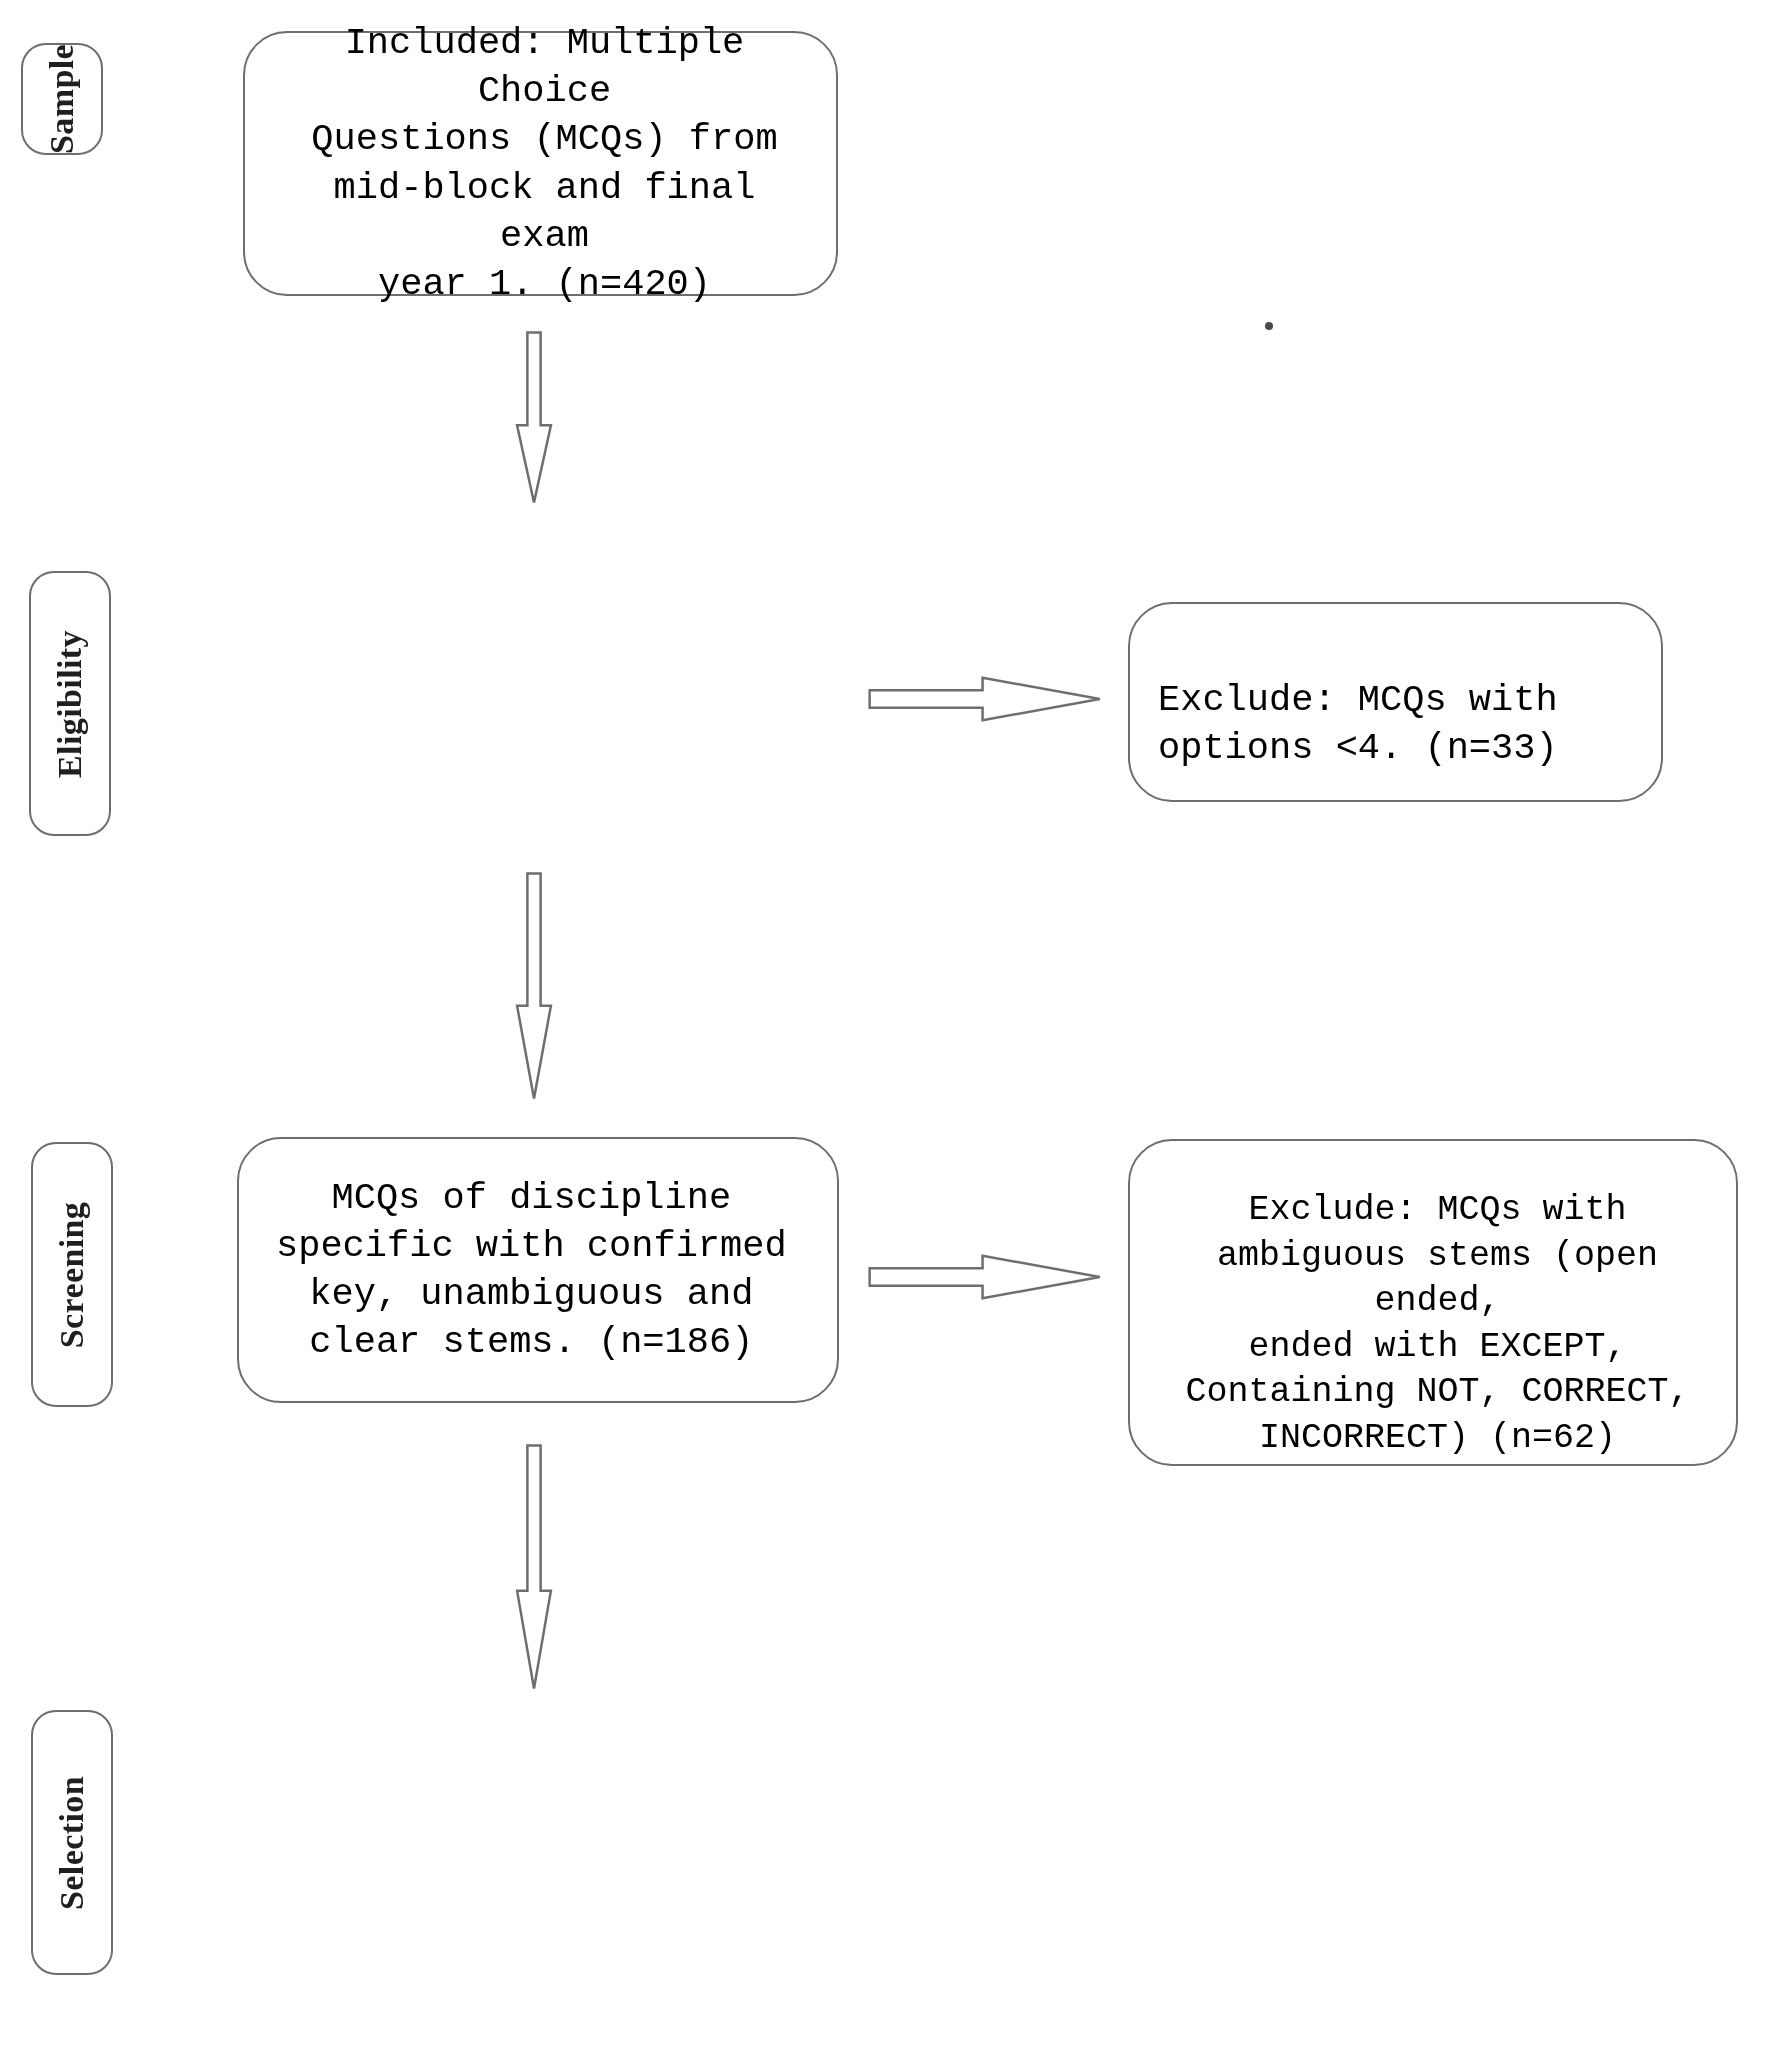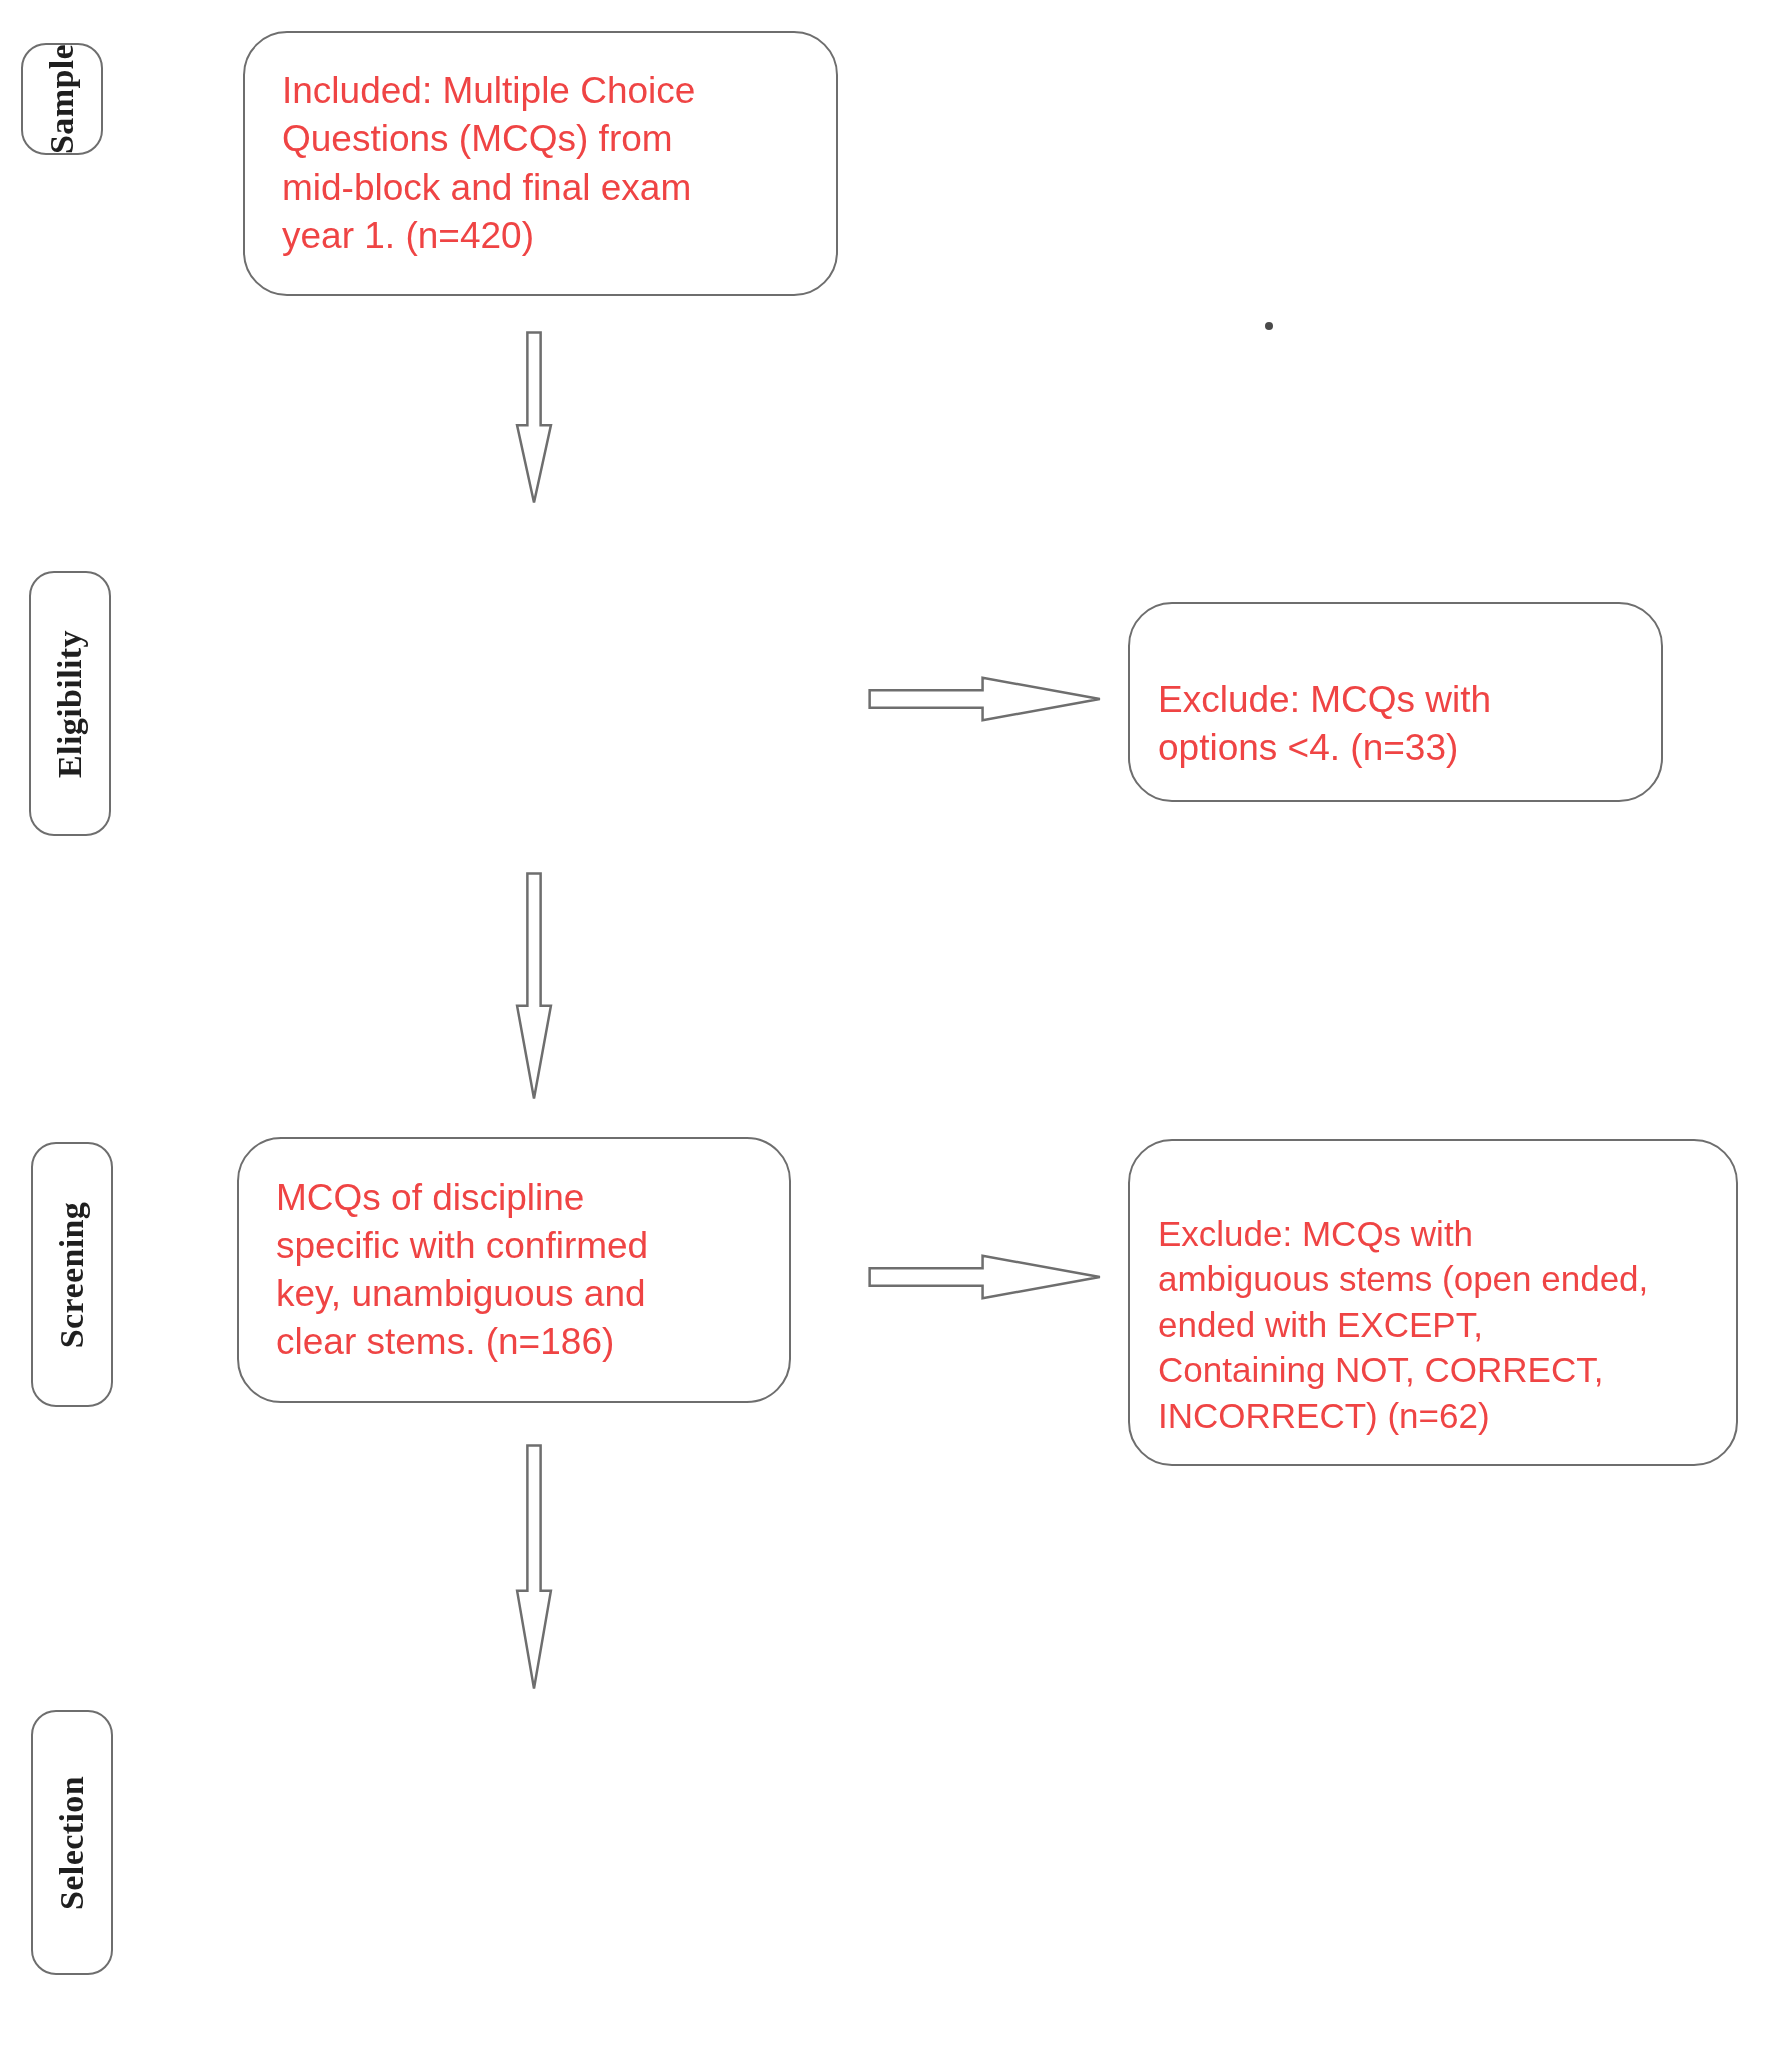--- a/index.html
+++ b/index.html
@@ -45,24 +45,25 @@
     box-sizing: border-box;
     border: 2.2px solid #6e6e6e;
     border-radius: 44px;
     background: #ffffff;
     display: flex;
     align-items: center;
   }
   .flow-box .btext {
     font-size: 37px;
     line-height: 1.30;
-    color: #ef4444;
+    color: #000000;
     padding: 0 29px 0 37px;
     white-space: pre-line;
-    font-family: Liberation Sans, sans-serif;
+    font-family: Liberation Mono, monospace;
+    text-align: center;
   }
   .flow-box.tight .btext { padding: 0 19px 0 28px; margin-top: 44px; }
 
   
   .arrow {
     position: absolute;
   }
   .arrow svg { display: block; overflow: visible; }
 
   
@@ -121,21 +122,21 @@
     <div class="btext">Exclude: MCQs with
 options &lt;4. (n=33)</div>
   </div>
 
   <div class="arrow" style="left:508px; top:872px; width:52px; height:228px;">
     <svg width="52" height="228" viewBox="0 0 70 310">
       <path d="M 26 2 L 44 2 L 44 182 L 58 182 L 35 308 L 12 182 L 26 182 Z" fill="#ffffff" stroke="#6e6e6e" stroke-width="3.4" stroke-linejoin="miter"></path>
     </svg>
   </div>
 
-  <div class="flow-box" style="left:237px; top:1137px; width:554px; height:266px;">
+  <div class="flow-box" style="left:237px; top:1137px; width:602px; height:266px;">
     <div class="btext">MCQs of discipline
 specific with confirmed
 key, unambiguous and
 clear stems. (n=186)</div>
   </div>
 
   <div class="arrow" style="left:868px; top:1244px; width:235px; height:66px;">
     <svg width="235" height="66" viewBox="0 0 320 90">
       <path d="M 2 33 L 156 33 L 156 16 L 316 45 L 156 74 L 156 57 L 2 57 Z" fill="#ffffff" stroke="#6e6e6e" stroke-width="3.4" stroke-linejoin="miter"></path>
     </svg>

